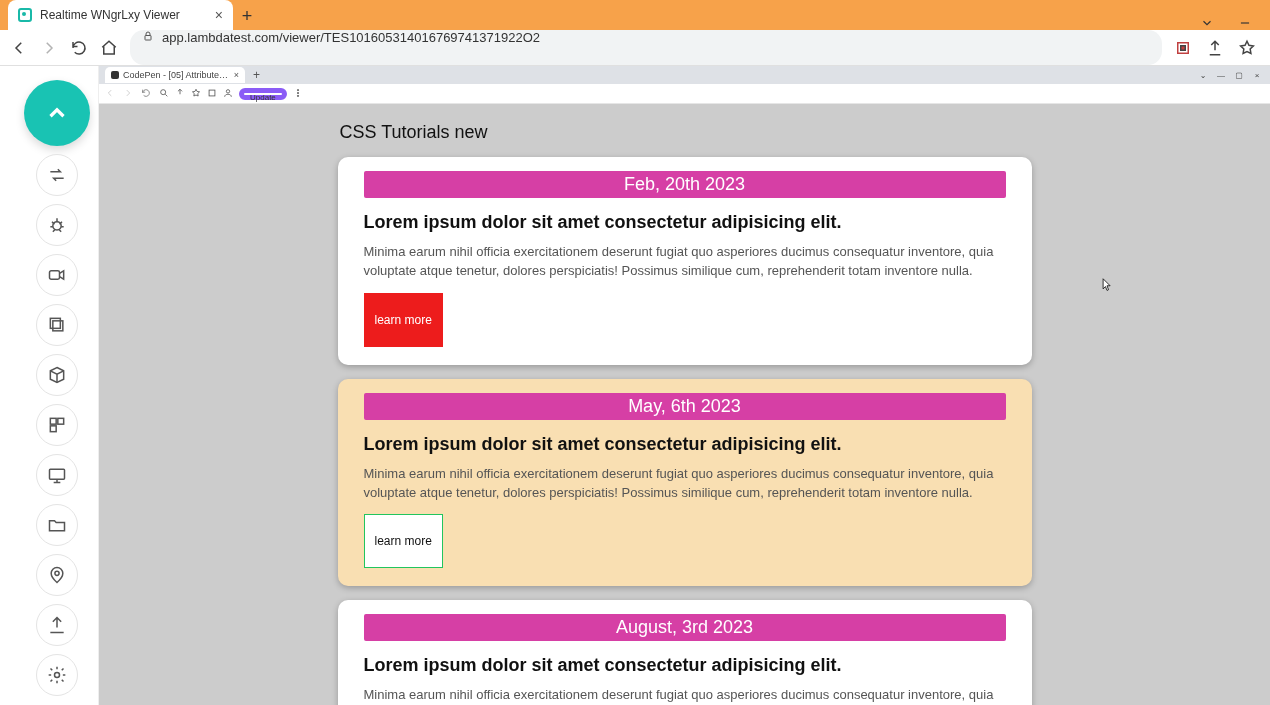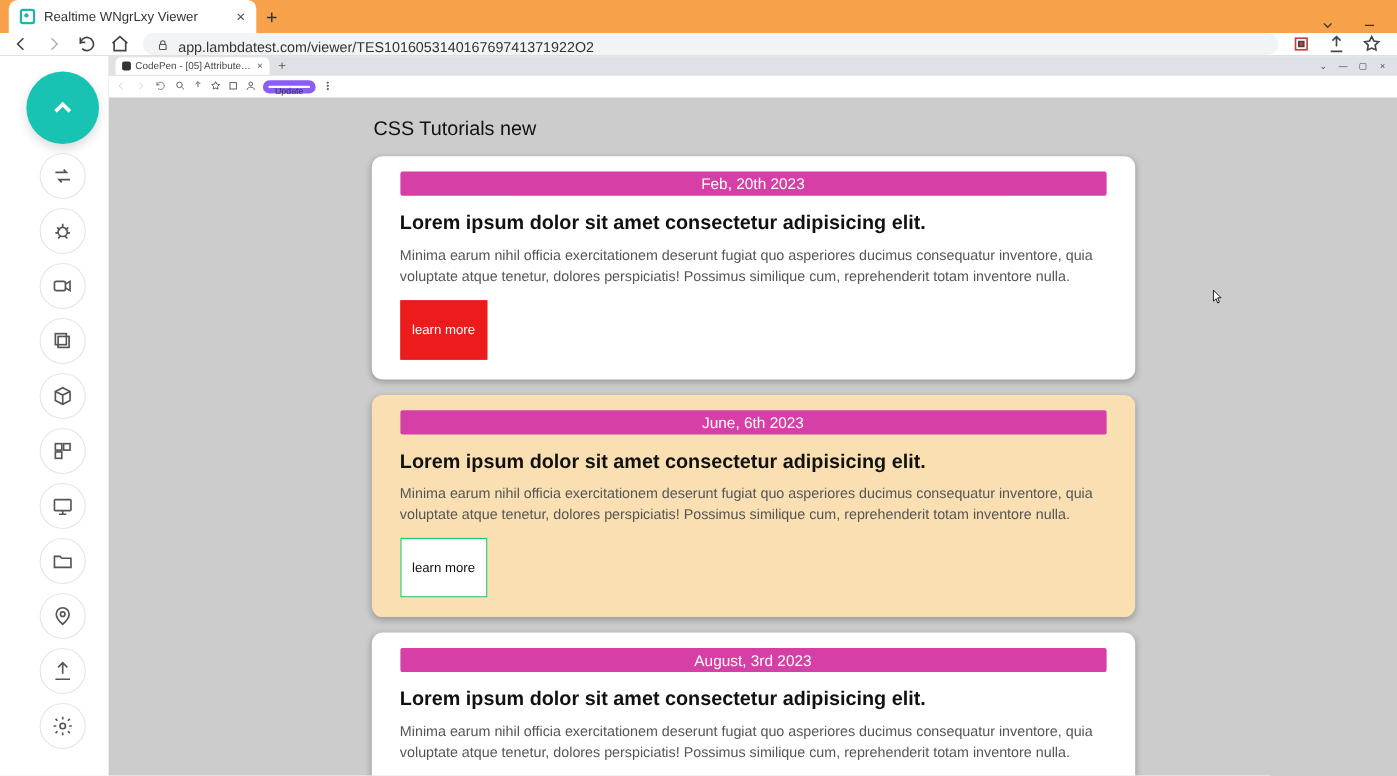--- a/index.html
+++ b/index.html
@@ -13,21 +13,21 @@
 .outer-tab .favicon::after { content:''; position:absolute; left:2px; top:2px; width:4px; height:4px; background:#19b9a8; border-radius:50%; }
 .outer-tab .title { flex:1; overflow:hidden; white-space:nowrap; text-overflow:ellipsis; }
 .outer-tab .close { font-size: 14px; color:#555; }
 .outer-newtab { width:28px; height:28px; display:flex; align-items:center; justify-content:center; color:#333; font-size:18px;}
 .outer-windowctl { margin-left:auto; display:flex; gap:24px; padding-right:10px; color:#333; font-size:12px; align-items:center;}
 .outer-windowctl span { display:inline-flex; width:14px; height:14px; align-items:center; justify-content:center;}
 
 .outer-toolbar { height: 36px; background:#fff; border-bottom:1px solid #e0e0e0; display:flex; align-items:center; padding:0 10px; gap:12px; }
 .tb-icon { width:18px; height:18px; display:flex; align-items:center; justify-content:center; color:#555; }
 .tb-icon svg { width:18px; height:18px; stroke:#444; fill:none; stroke-width:2; }
-.outer-url { flex:1; height:20px; background:#f1f3f4; border-radius:14px; display:flex; align-items:flex-end; padding:0 12px; gap:8px; font-size:13px; color:#333;}
+.outer-url { flex:1; height:35px; background:#f1f3f4; border-radius:14px; display:flex; align-items:flex-start; padding:0 12px; gap:8px; font-size:13px; color:#333;}
 .outer-url .lock { width:12px; height:12px; }
 .outer-right { display:flex; gap:14px; align-items:center; padding-right:4px;}
 
 
 .outer-body { flex:1; position:relative; background:#fff; display:flex; }
 .left-rail { width:98px; background:#fff; position:relative; }
 .fab { position:absolute; left:24px; width:66px; height:66px; border-radius:50%; background:#19c3b3; display:flex; align-items:center; justify-content:center; box-shadow:0 4px 10px rgba(0,0,0,.15);}
 .fab svg { width:26px; height:26px; stroke:#fff; fill:none; stroke-width:3;}
 .rail-btn { position:absolute; left:36px; width:42px; height:42px; border-radius:50%; background:#fff; border:1px solid #e4e4e4; display:flex; align-items:center; justify-content:center;}
 .rail-btn svg { width:20px; height:20px; stroke:#555; fill:none; stroke-width:1.8; }
@@ -51,21 +51,21 @@
 
 .inner-viewport { flex:1; background:#cccccc; position:relative; overflow:hidden;}
 .cursor { position:absolute; width:10px; height:14px; }
 .cursor svg{width:10px;height:14px;}
 
 .page { width:694px; margin:0 auto; padding-top:18px;}
 .page h1 { font-size:18px; font-weight:400; color:#111; margin-bottom:14px; margin-left:2px;}
 
 .card { background:#fff; border-radius:10px; box-shadow:0 2px 6px rgba(0,0,0,.25); padding:14px 26px 18px; margin-bottom:14px;}
 .card.alt { background:#f9dfb2; }
-.date-bar { background:#d63fa5; color:#fff; font-size:14px; text-align:center; padding:3px 0; border-radius:2px; margin-bottom:14px;}
+.date-bar { background:#d63fa5; color:#fff; font-size:18px; text-align:center; padding:3px 0; border-radius:2px; margin-bottom:14px;}
 .card h2 { font-size:18px; font-weight:700; color:#111; margin-bottom:10px;}
 .card p { font-size:13px; color:#555; line-height:1.45; margin-bottom:12px;}
 .learn { display:inline-block; font-size:12px; padding:19px 10px; border:1px solid #22c55e; background:#fff; color:#111;text-align:center;}
 .learn.red { background:#ed1c1c; border-color:#ed1c1c; color:#fff;}
 
 .bottom-strip{position:absolute;left:0;right:0;bottom:0;height:4px;background:#2b2b2b;}
 </style>
 </head>
 <body>
 
@@ -273,21 +273,21 @@
           <h1>CSS Tutorials new</h1>
 
           <div class="card">
             <div class="date-bar">Feb, 20th 2023</div>
             <h2>Lorem ipsum dolor sit amet consectetur adipisicing elit.</h2>
             <p>Minima earum nihil officia exercitationem deserunt fugiat quo asperiores ducimus consequatur inventore, quia voluptate atque tenetur, dolores perspiciatis! Possimus similique cum, reprehenderit totam inventore nulla.</p>
             <a class="learn red">learn more</a>
           </div>
 
           <div class="card alt">
-            <div class="date-bar">June, 6th 2023</div>
+            <div class="date-bar">May, 6th 2023</div>
             <h2>Lorem ipsum dolor sit amet consectetur adipisicing elit.</h2>
             <p>Minima earum nihil officia exercitationem deserunt fugiat quo asperiores ducimus consequatur inventore, quia voluptate atque tenetur, dolores perspiciatis! Possimus similique cum, reprehenderit totam inventore nulla.</p>
             <a class="learn">learn more</a>
           </div>
 
           <div class="card">
             <div class="date-bar">August, 3rd 2023</div>
             <h2>Lorem ipsum dolor sit amet consectetur adipisicing elit.</h2>
             <p>Minima earum nihil officia exercitationem deserunt fugiat quo asperiores ducimus consequatur inventore, quia voluptate atque tenetur, dolores perspiciatis! Possimus similique cum, reprehenderit totam inventore nulla.</p>
             <a class="learn">learn more</a>

